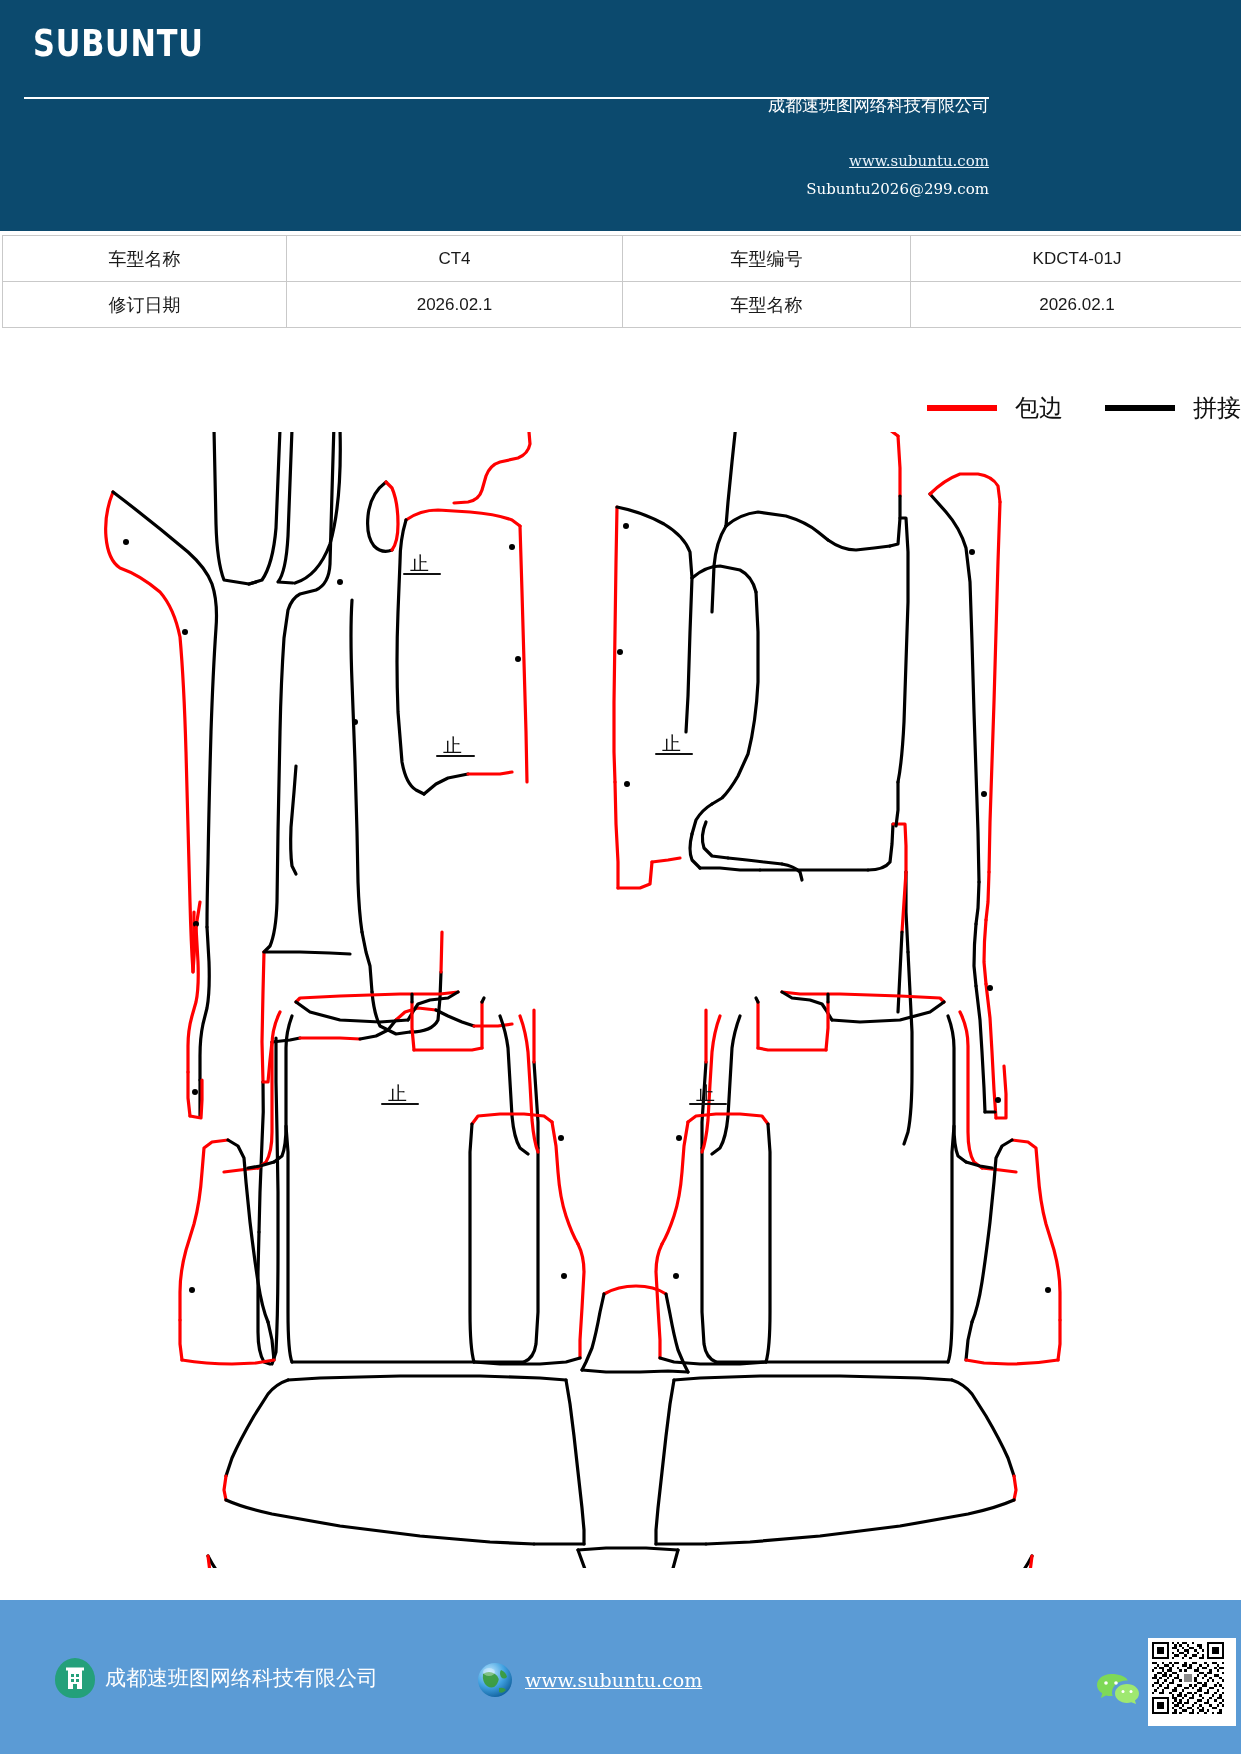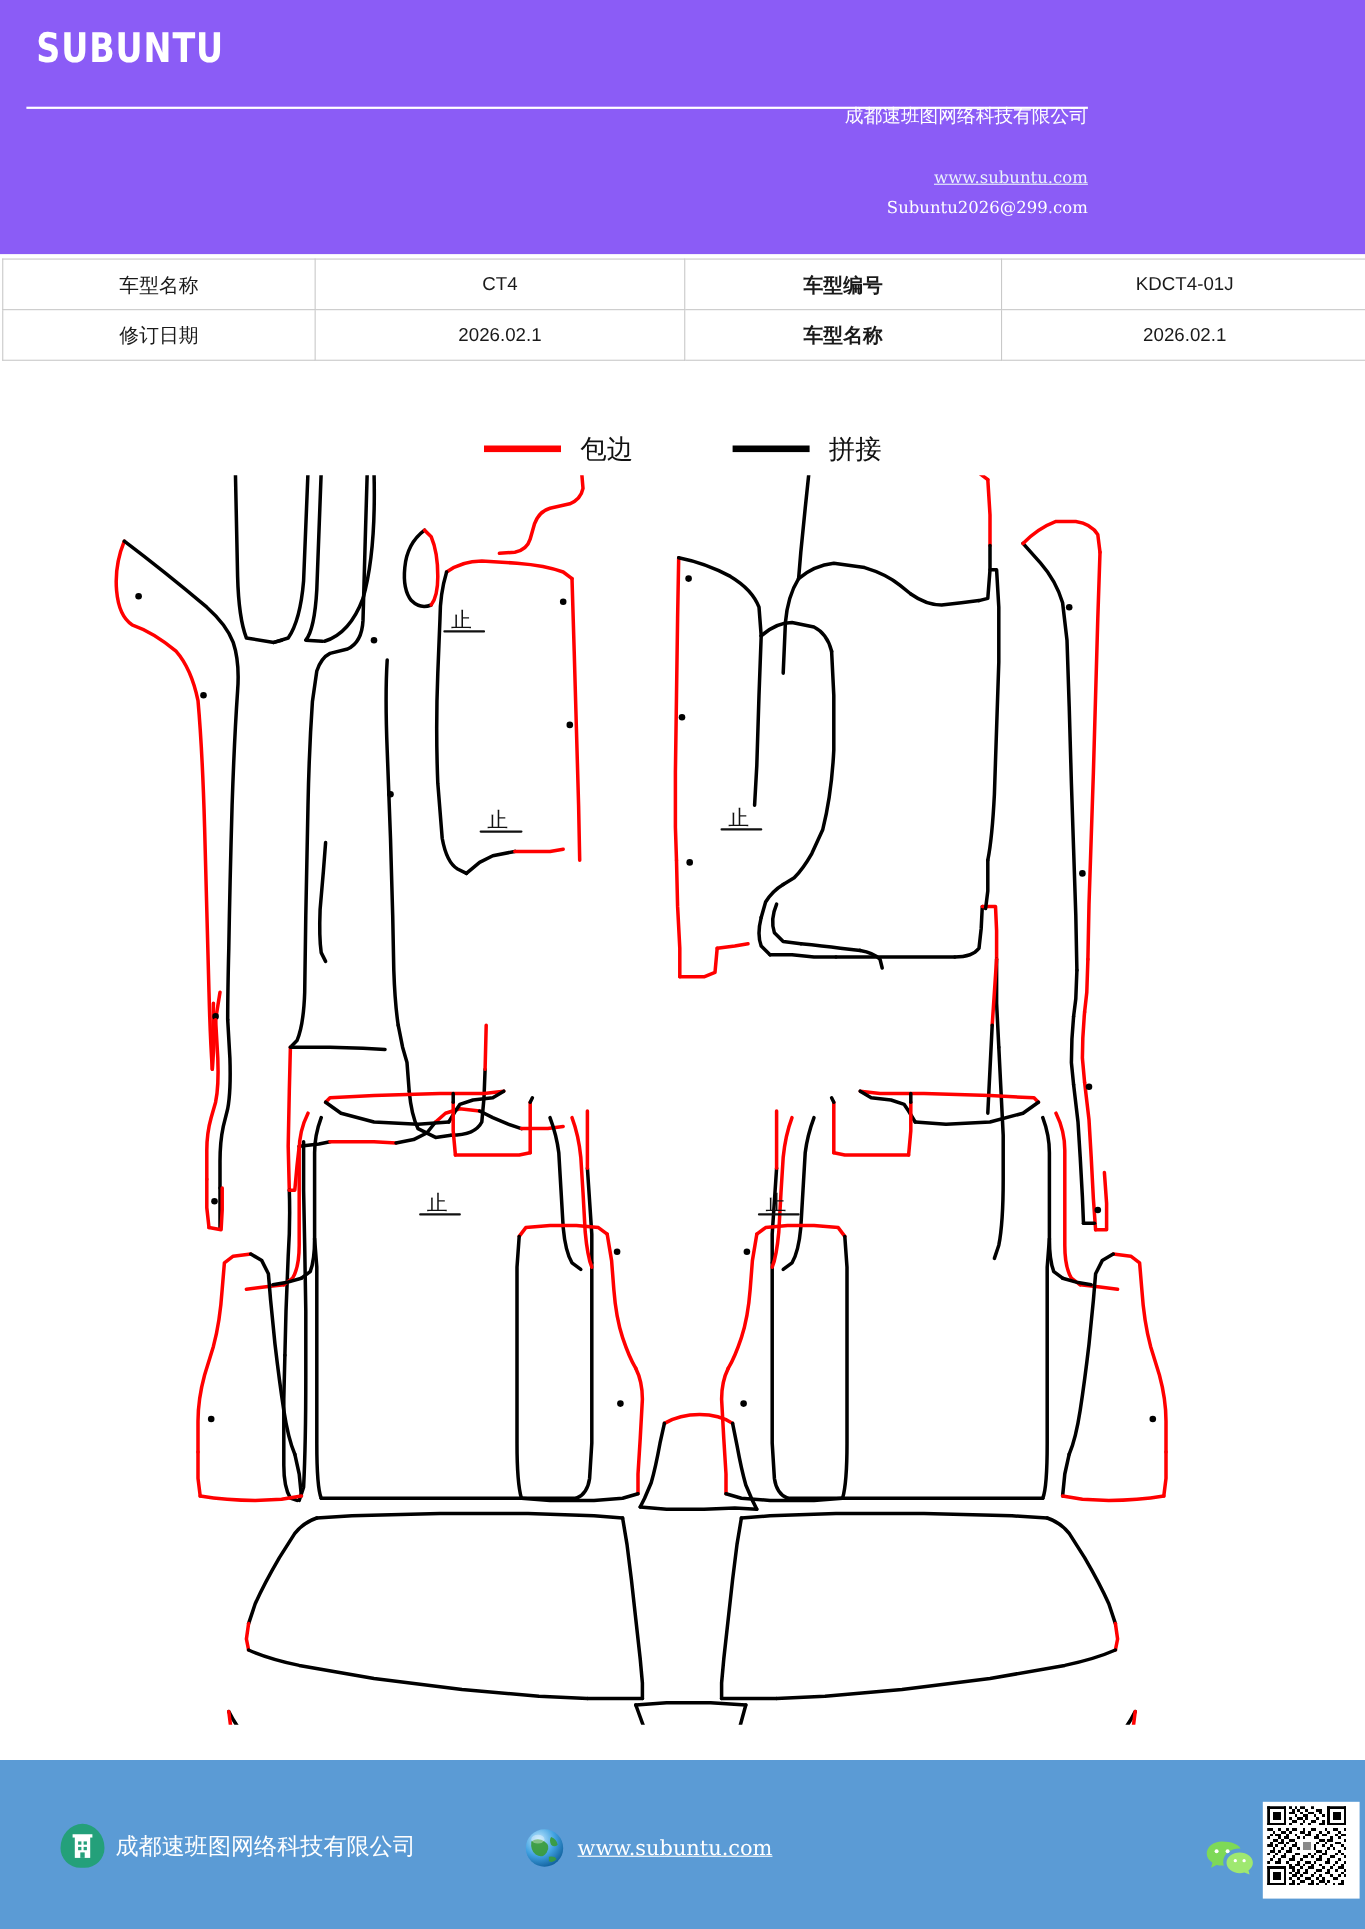--- a/index.html
+++ b/index.html
@@ -5,21 +5,21 @@
   html,body{margin:0;padding:0;background:#fff;}
   body{
     width:1241px;height:1754px;position:relative;overflow:hidden;
     font-family:"Liberation Sans","DejaVu Sans",sans-serif;
     color:#222;
   }
 
   
   .header{
     position:absolute;left:0;top:0;width:1241px;height:231px;
-    background:#8b5cf6;
+    background:#0c4a6e;
   }
   .brand{
     position:absolute;left:33px;top:22px;
     font-family:"DejaVu Sans","Liberation Sans",sans-serif;
     font-weight:bold;font-size:37px;letter-spacing:1px;
     color:#ffffff;
     transform:scaleX(.82);transform-origin:left center;
   }
   .hdr-rule{
     position:absolute;left:24px;top:97px;width:965px;height:2px;background:#ffffff;
@@ -57,28 +57,28 @@
   }
   .info-table td{
     border:1px solid #c9c9c9;height:45px;text-align:center;
     font-family:"DejaVu Serif","Liberation Serif",serif;
     font-size:18px;color:#1a1a1a;padding:0;
   }
   .info-table td.val{
     font-family:"Liberation Sans","DejaVu Sans",sans-serif;
     font-size:17px;
   }
-  .col-a{width:283px;} .col-b{width:335px;margin-left:28px;} .col-c{width:287px;font-weight:bold;} .col-d{width:332px;}
+  .col-a{width:283px;} .col-b{width:335px;margin-left:28px;} .col-c{width:287px;} .col-d{width:332px;}
 
   
   .legend{
     position:absolute;left:0;top:392px;width:1241px;height:40px;
   }
   .legend-inner{
-    display:flex;justify-content:center;align-items:center;gap:90px;
+    display:flex;justify-content:flex-end;align-items:center;gap:42px;
   }
   .lg-item{display:flex;align-items:center;gap:18px;}
   .lg-swatch{display:block;width:70px;height:6px;}
   .lg-red{background:#ff0000;}
   .lg-black{background:#000000;}
   .lg-label{
     font-family:"DejaVu Serif","Liberation Serif",serif;
     font-size:24px;color:#111;
   }
 

